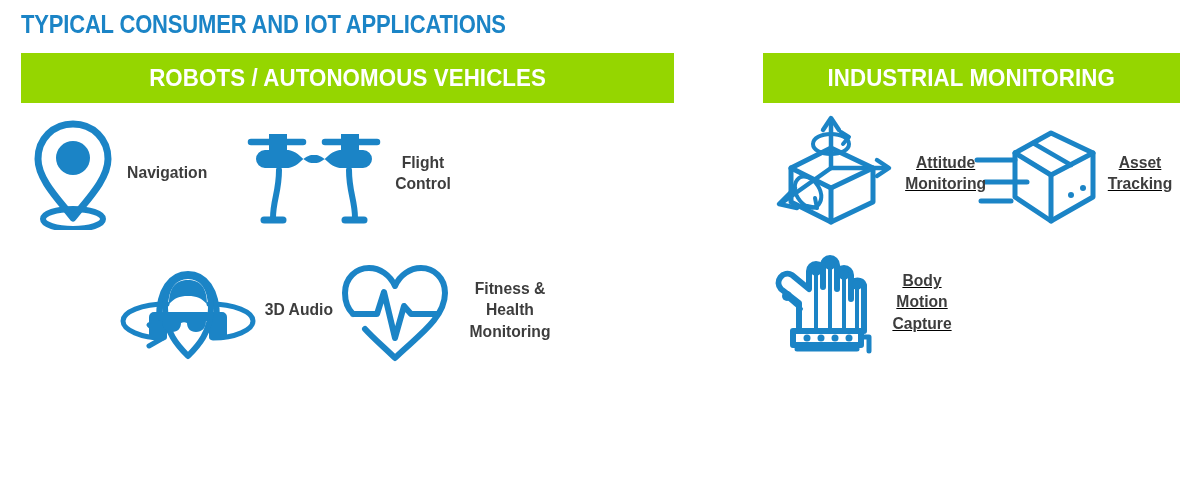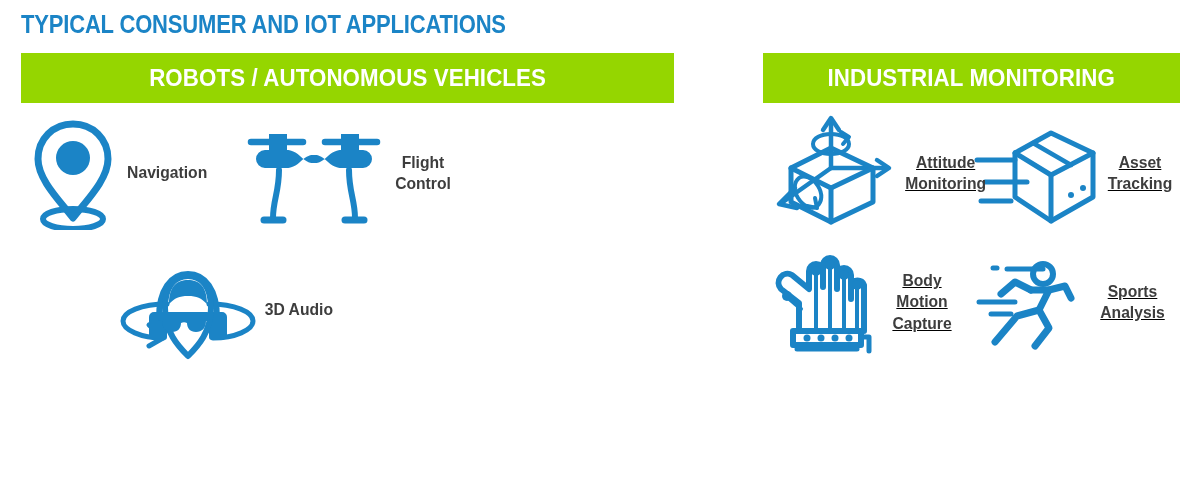--- a/index.html
+++ b/index.html
@@ -167,20 +167,30 @@
 
           <path class="fl" d="M56 42 C56 24 64 18 75 18 C86 18 94 24 94 42 C88 36 84 34 75 34 C66 34 62 36 56 42 Z"></path>
 
           <path class="fl" d="M56 50 h38 a3 3 0 0 1 3 3 v3 a3 3 0 0 1 -3 3 h-1 c0 7 -4 11 -10 11 c-6 0 -9 -4 -9 -9
                                c-2 -1 -4 -1 -6 0 c0 5 -3 9 -9 9 c-6 0 -10 -4 -10 -11 h-1 a3 3 0 0 1 -3 -3 v-3 a3 3 0 0 1 3 -3 z"></path>
         </svg>
       </div>
       <div class="app-label">3D Audio</div>
     </div>
 
+    <div class="app-item">
+      <div class="app-icon">
+        <svg width="110" height="100" viewBox="0 0 110 100">
+          <path class="st" stroke-width="6" d="M28 52 H12 M12 52 C6 46 4 38 4 31 C4 16 15 6 28 6 C39 6 49 13 54 24 C59 13 69 6 80 6
+                                               C93 6 104 16 104 31 C104 57 74 76 54 96 C44 86 33 77 24 67"></path>
+          <path class="st" stroke-width="6" d="M28 52 H36 L43 30 L54 76 L63 44 L70 52 H96"></path>
+        </svg>
+      </div>
+      <div class="app-label">Fitness &amp; Health Monitoring</div>
+    </div>
 
   </div>
 </div>
 
 <div class="section" id="section-right">
 
   <div class="row" id="right-row-1">
 
     <div class="app-item">
       <div class="app-icon">
@@ -258,37 +268,15 @@
           <circle class="fl" cx="72" cy="89" r="3.5"></circle>
           <circle class="fl" cx="86" cy="89" r="3.5"></circle>
           <path class="st" stroke-width="5" d="M98 88 H106 V102"></path>
           <path class="st" stroke-width="5" d="M34 100 H94"></path>
         </svg>
       </div>
       <div class="app-label">Body Motion
 Capture</div>
     </div>
 
-    <div class="app-item">
-      <div class="app-icon">
-        <svg width="115" height="100" viewBox="0 0 115 100">
-
-          <path class="st" stroke-width="5" d="M36 15 H72"></path>
-          <path class="st" stroke-width="5" d="M22 14 H26"></path>
-          <path class="st" stroke-width="5" d="M8 48 H44"></path>
-          <path class="st" stroke-width="5" d="M20 60 H40"></path>
-
-          <circle class="st" stroke-width="6" cx="72" cy="20" r="10"></circle>
-
-          <path class="st" stroke-width="7" d="M30 40 L44 28 L60 36"></path>
-          <path class="st" stroke-width="7" d="M78 36 L94 32 L100 44"></path>
-
-          <path class="st" stroke-width="7" d="M60 36 L78 36 L68 56"></path>
-
-          <path class="st" stroke-width="7" d="M68 56 L46 62 L24 88"></path>
-          <path class="st" stroke-width="7" d="M68 56 L78 74 L64 92"></path>
-        </svg>
-      </div>
-      <div class="app-label">Sports Analysis</div>
-    </div>
 
   </div>
 </div>
 
 </body></html>

